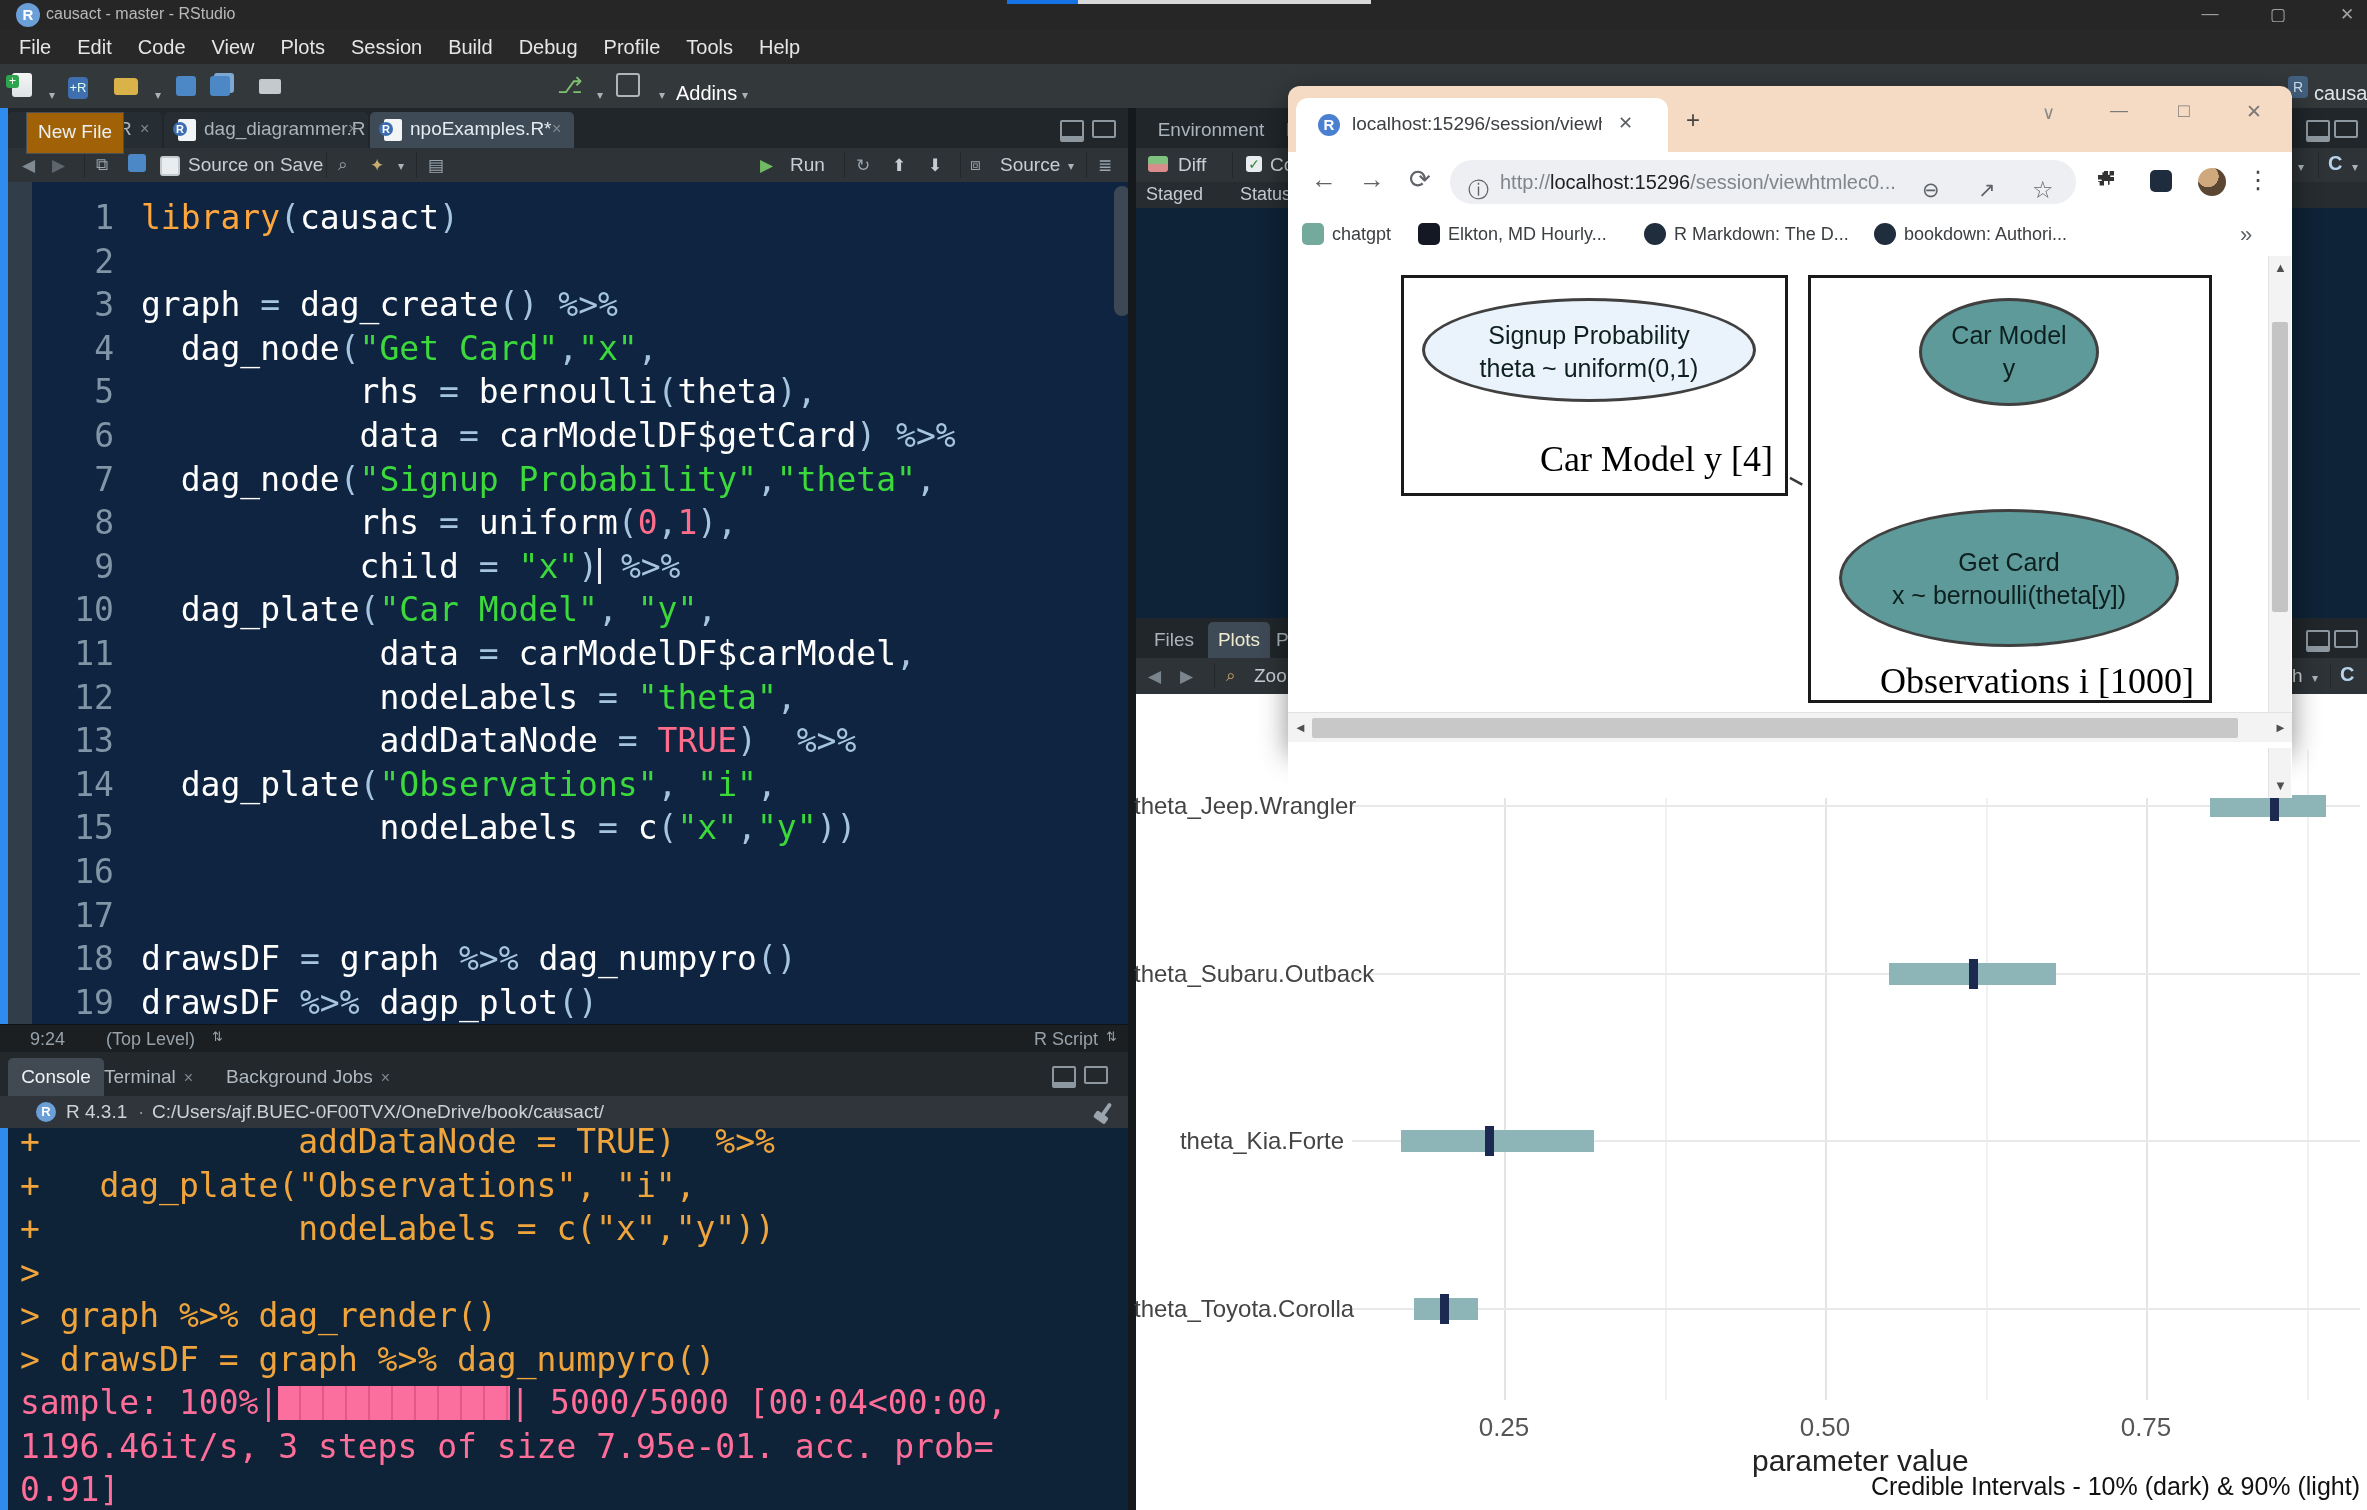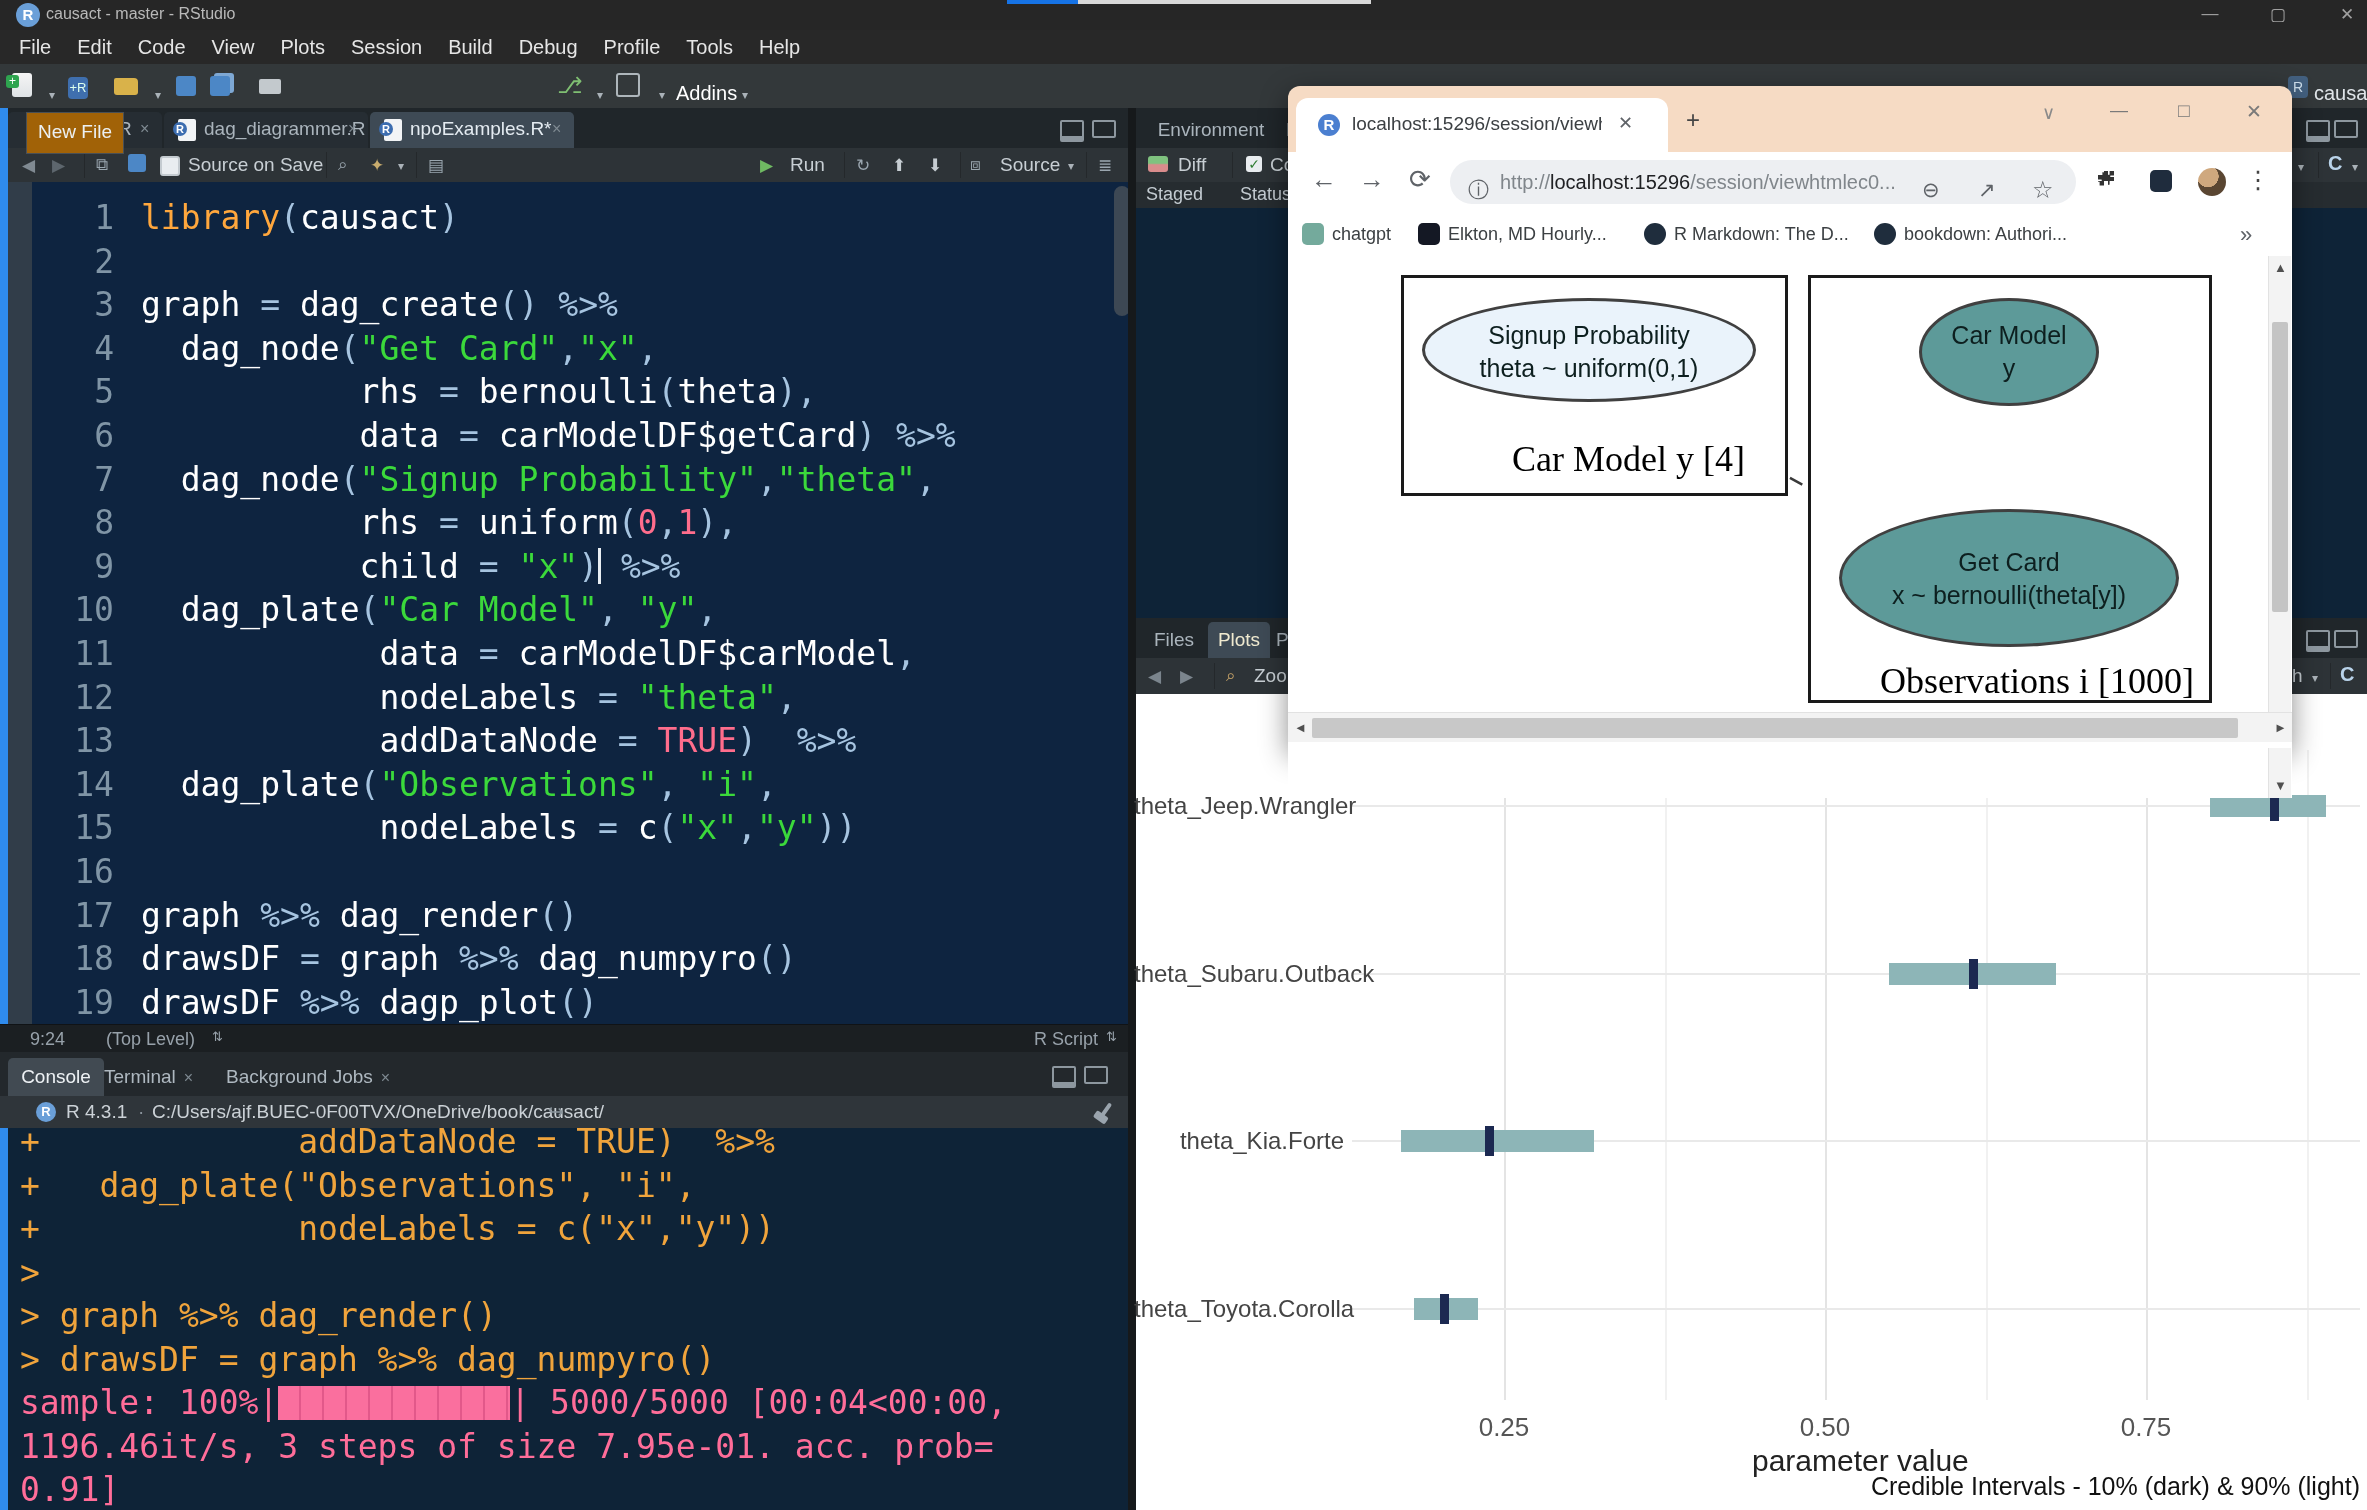--- a/index.html
+++ b/index.html
@@ -236,21 +236,21 @@
       <div class="code-line" style="top: 275.6px;"><span class="lnum">7</span><span class="ltext"><span class="tk-w">  dag_node</span><span class="tk-p">(</span><span class="tk-s">"Signup Probability"</span><span class="tk-p">,</span><span class="tk-s">"theta"</span><span class="tk-p">,</span></span></div>
       <div class="code-line" style="top: 319.2px;"><span class="lnum">8</span><span class="ltext"><span class="tk-w">           rhs </span><span class="tk-p">= </span><span class="tk-w">uniform</span><span class="tk-p">(</span><span class="tk-n">0</span><span class="tk-p">,</span><span class="tk-n">1</span><span class="tk-p">),</span></span></div>
       <div class="code-line" style="top: 362.8px;"><span class="lnum">9</span><span class="ltext"><span class="tk-w">           child </span><span class="tk-p">= </span><span class="tk-s">"x"</span><span class="tk-p">)</span><span class="cursor-caret" style="position: relative; display: inline-block; vertical-align: -6px;"></span><span class="tk-w"> </span><span class="tk-p">%&gt;%</span></span></div>
       <div class="code-line" style="top: 406.4px;"><span class="lnum">10</span><span class="ltext"><span class="tk-w">  dag_plate</span><span class="tk-p">(</span><span class="tk-s">"Car Model"</span><span class="tk-p">,</span><span class="tk-w"> </span><span class="tk-s">"y"</span><span class="tk-p">,</span></span></div>
       <div class="code-line" style="top: 450px;"><span class="lnum">11</span><span class="ltext"><span class="tk-w">            data </span><span class="tk-p">= </span><span class="tk-w">carModelDF$carModel</span><span class="tk-p">,</span></span></div>
       <div class="code-line" style="top: 493.6px;"><span class="lnum">12</span><span class="ltext"><span class="tk-w">            nodeLabels </span><span class="tk-p">= </span><span class="tk-s">"theta"</span><span class="tk-p">,</span></span></div>
       <div class="code-line" style="top: 537.2px;"><span class="lnum">13</span><span class="ltext"><span class="tk-w">            addDataNode </span><span class="tk-p">= </span><span class="tk-n">TRUE</span><span class="tk-p">)</span><span class="tk-w">  </span><span class="tk-p">%&gt;%</span></span></div>
       <div class="code-line" style="top: 580.8px;"><span class="lnum">14</span><span class="ltext"><span class="tk-w">  dag_plate</span><span class="tk-p">(</span><span class="tk-s">"Observations"</span><span class="tk-p">,</span><span class="tk-w"> </span><span class="tk-s">"i"</span><span class="tk-p">,</span></span></div>
       <div class="code-line" style="top: 624.4px;"><span class="lnum">15</span><span class="ltext"><span class="tk-w">            nodeLabels </span><span class="tk-p">= </span><span class="tk-w">c</span><span class="tk-p">(</span><span class="tk-s">"x"</span><span class="tk-p">,</span><span class="tk-s">"y"</span><span class="tk-p">))</span></span></div>
       <div class="code-line" style="top: 668px;"><span class="lnum">16</span><span class="ltext"></span></div>
-      <div class="code-line" style="top: 711.6px;"><span class="lnum">17</span><span class="ltext"><span class="tk-w">graph </span><span class="tk-p">%&gt;%</span><span class="tk-w"> dag_render</span><span class="tk-p">()</span></span></div>
+      <div class="code-line" style="top: 711.6px;"><span class="lnum">17</span></div>
       <div class="code-line" style="top: 755.2px;"><span class="lnum">18</span><span class="ltext"><span class="tk-w">drawsDF </span><span class="tk-p">= </span><span class="tk-w">graph </span><span class="tk-p">%&gt;%</span><span class="tk-w"> dag_numpyro</span><span class="tk-p">()</span></span></div>
       <div class="code-line" style="top: 798.8px;"><span class="lnum">19</span><span class="ltext"><span class="tk-w">drawsDF </span><span class="tk-p">%&gt;%</span><span class="tk-w"> dagp_plot</span><span class="tk-p">()</span></span></div>
     </div>
 
   <div class="abs statusbar">
     <span class="abs" style="left:30px;top:4px">9:24</span>
     <span class="abs" style="left:106px;top:4px">(Top Level)</span>
     <span class="abs" style="left:212px;top:4px;font-size:13px">⇅</span>
     <span class="abs" style="left:1034px;top:4px">R Script</span>
     <span class="abs" style="left:1106px;top:4px;font-size:13px">⇅</span>
@@ -417,21 +417,21 @@
         <defs>
           <marker id="ah" markerWidth="12" markerHeight="10" refX="10" refY="5" orient="auto">
               <path d="M0,0 L12,5 L0,10 z" fill="#3a3a3a"></path>
             </marker>
         </defs>
         <line x1="724" y1="157" x2="724" y2="243" stroke="#3a3a3a" stroke-width="2.5" marker-end="url(#ah)"></line>
         <line x1="360" y1="146" x2="588" y2="268" stroke="#3a3a3a" stroke-width="2.5" stroke-dasharray="14 9" marker-end="url(#ah)"></line>
       </svg>
       <div class="plate" style="left:113px;top:19px;width:381px;height:215px"></div>
       <div class="plate" style="left:520px;top:19px;width:398px;height:422px"></div>
-      <div class="plate-label" style="left:224px;top:182px">Car Model y [4]</div>
+      <div class="plate-label" style="left:252px;top:182px">Car Model y [4]</div>
       <div class="plate-label" style="left:592px;top:404px">Observations i [1000]</div>
       <div class="node light" style="left:134px;top:42px;width:334px;height:104px;padding-top:18px;box-sizing:border-box">
         <div class="nt">Signup Probability</div>
         <div class="nt">theta ~ uniform(0,1)</div>
       </div>
       <div class="node teal" style="left:551px;top:253px;width:340px;height:138px;padding-top:34px;box-sizing:border-box">
         <div class="nt">Get Card</div>
         <div class="nt">x ~ bernoulli(theta[y])</div>
       </div>
       <div class="node teal" style="left:631px;top:42px;width:180px;height:108px;padding-top:18px;box-sizing:border-box">

